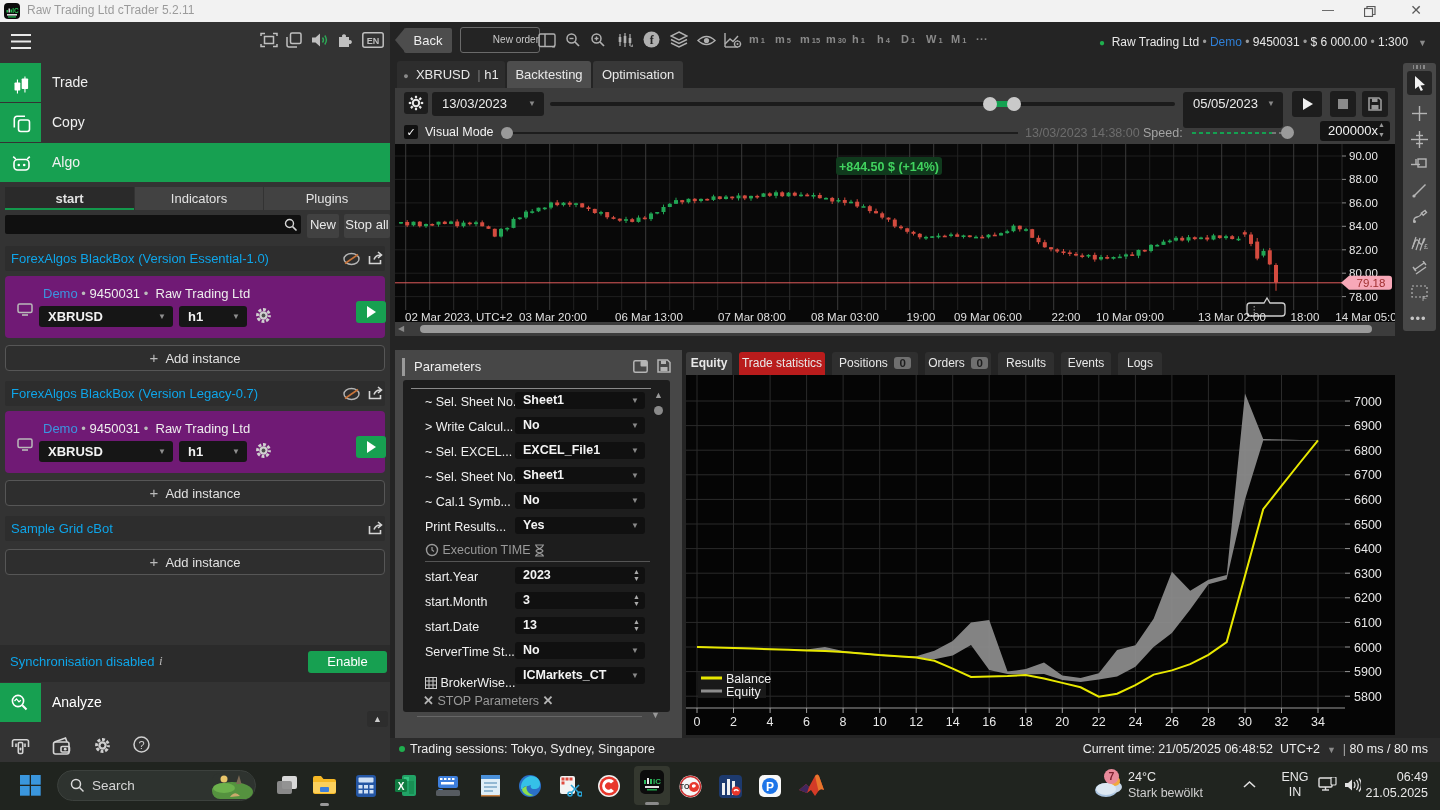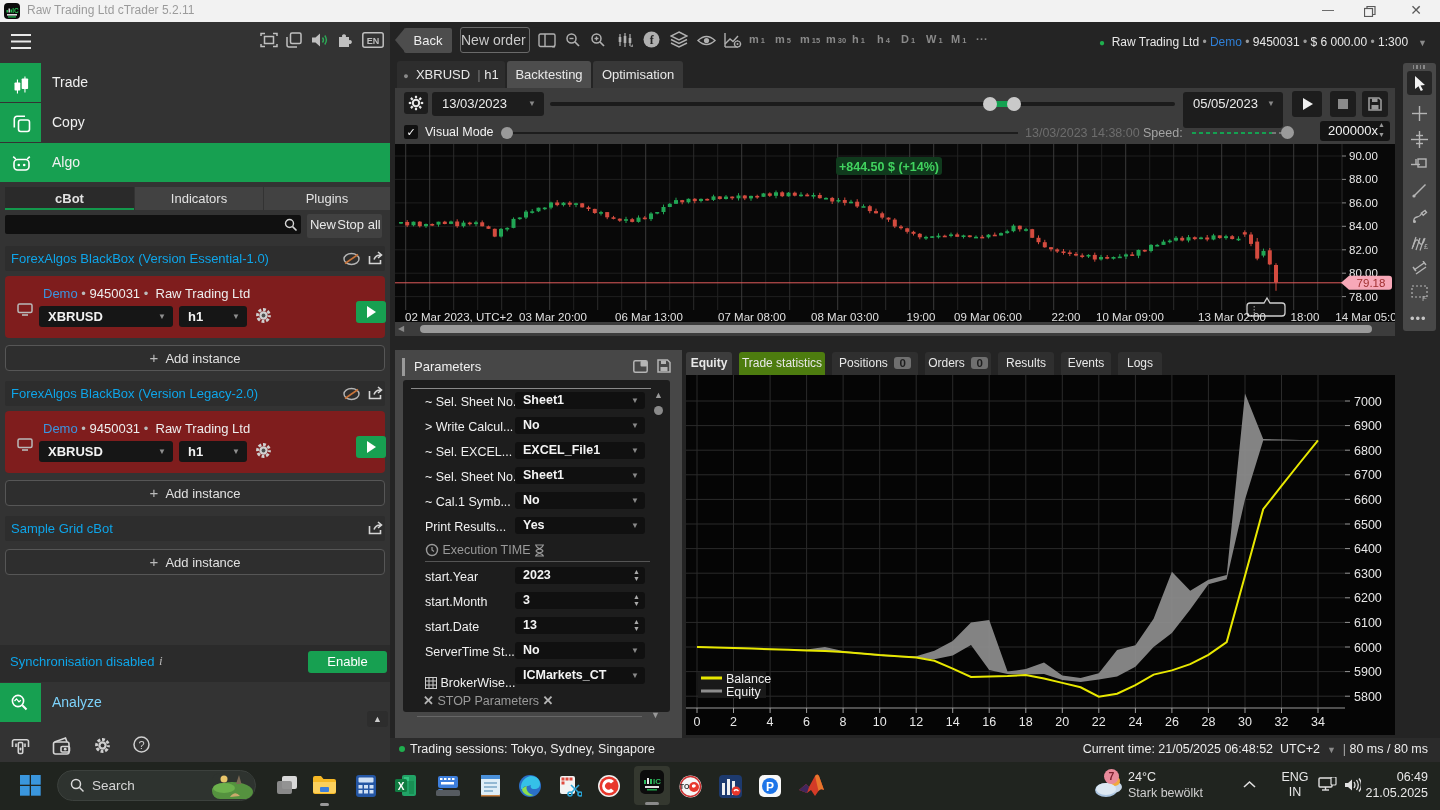--- a/index.html
+++ b/index.html
@@ -8,36 +8,36 @@
 #root{position:relative;width:1440px;height:810px;background:#242424;}
 
 #titlebar{left:0;top:0;width:1440px;height:22px;background:#f2f2f2;}
 #titlebar .ttext{left:27px;top:3px;font-size:12px;color:#9b9b9b;}
 .winbtn{top:0;width:44px;height:22px;color:#5a5a5a;font-size:12px;text-align:center;line-height:20px;}
 
 #toolbar{left:0;top:22px;width:1440px;height:38px;background:#242424;}
 #toolbarleft{left:0;top:0;width:390px;height:38px;background:#333333;}
 .backbtn{left:404px;top:6px;width:48px;height:25px;background:#4d4d4d;color:#eee;font-size:13px;text-align:center;line-height:25px;border-radius:2px;}
 .backpt{left:395px;top:6px;width:0;height:0;border-top:12.5px solid transparent;border-bottom:12.5px solid transparent;border-right:10px solid #4d4d4d;}
-.neworder{left:460px;top:5px;width:70px;height:26px;border:1px solid #6a6a6a;border-radius:3px;color:#c9c9c9;font-size:14px;text-align:left;line-height:24px;}
+.neworder{left:460px;top:5px;width:80px;height:26px;border:1px solid #6a6a6a;border-radius:3px;color:#c9c9c9;font-size:10px;text-align:right;line-height:24px;}
 .tf{color:#8a8a8a;font-size:11px;font-weight:bold;}
 .tfsub{font-size:7.5px;}
 #acct{top:13px;right:13px;font-size:12px;color:#e8e8e8;position:absolute;}
 #acct .blue{color:#2f7fd6;}
 
 #sidebar{left:0;top:60px;width:390px;height:702px;background:#333333;}
 .navrow{left:0;width:390px;height:39px;}
 .navicon{left:0;top:0;width:41px;height:39px;background:#17a051;}
 .navlabel{left:52px;top:11px;font-size:14px;color:#f0f0f0;}
 .sbtab{top:127px;height:23px;background:#424242;color:#e2e2e2;font-size:13px;text-align:center;line-height:23px;}
 .srch{left:5px;top:155px;width:296px;height:19px;background:#101010;border-radius:2px;}
 .sbtn{top:154px;height:24px;background:#414141;border-radius:2px;color:#e8e8e8;font-size:13px;text-align:center;line-height:21px;}
 .sechead{left:5px;width:380px;height:25px;background:#2d2d2d;color:#0ea5e9;font-size:13px;line-height:25px;border-radius:2px;}
 .sechead .shtxt{margin-left:6px;}
-.card{left:5px;width:380px;height:62px;background:#7f1d1d;border-radius:4px;}
+.card{left:5px;width:380px;height:62px;background:#701a75;border-radius:4px;}
 .cardtop{left:38px;top:7px;font-size:13px;color:#ededed;}
 .dd{background:#161616;border-radius:3px;color:#f2f2f2;font-size:13px;font-weight:bold;line-height:21px;}
 .dd .arr{position:absolute;right:7px;top:0;color:#8f8f8f;font-size:8px;line-height:21px;}
 .playbtn{top:25px;left:351px;width:30px;height:22px;background:#17a051;border-radius:3px;}
 .playbtn:after{content:"";position:absolute;left:11px;top:5px;border-left:9px solid #fff;border-top:6px solid transparent;border-bottom:6px solid transparent;}
 .addinst{left:5px;width:380px;height:26px;border:1px solid #565656;border-radius:4px;color:#e0e0e0;font-size:13px;text-align:center;line-height:24px;background:#2e2e2e;}
 
 #btpanel{left:395px;top:88px;width:1000px;height:56px;background:#3c3c3c;}
 #chartwrap{left:395px;top:144px;width:1000px;height:178px;background:#080808;}
 #chartscroll{left:395px;top:322px;width:1000px;height:14px;background:#3c3c3c;}
@@ -228,30 +228,30 @@
               <rect x="3" y="4.5" width="15" height="10.5" rx="3.5"></rect>
               <circle cx="7.8" cy="10" r="1.3" fill="#fff" stroke="none"></circle>
               <circle cx="13.2" cy="10" r="1.3" fill="#fff" stroke="none"></circle>
               <line x1="4.8" y1="4" x2="2.2" y2="1.6"></line>
               <line x1="16.2" y1="4" x2="18.8" y2="1.6"></line>
             </g>
           </svg>
     </div>
     <div class="abs navlabel">Algo</div>
   </div>
-  <div class="abs sbtab" style="left:5px;width:129px;background:#2a2a2a;font-weight:bold;border-bottom:2px solid #13984c;">cBot</div>
+  <div class="abs sbtab" style="left:5px;width:129px;background:#2a2a2a;font-weight:bold;border-bottom:2px solid #13984c;">start</div>
   <div class="abs sbtab" style="left:135px;width:128px;">Indicators</div>
   <div class="abs sbtab" style="left:264px;width:126px;">Plugins</div>
   <div class="abs srch"></div>
   <svg class="abs" style="left:284px;top:158px" width="14" height="14">
         <circle cx="5.5" cy="5.5" r="4" fill="none" stroke="#d5d5d5" stroke-width="1.4"></circle>
         <line x1="8.6" y1="8.6" x2="12.5" y2="12.5" stroke="#d5d5d5" stroke-width="1.6"></line>
       </svg>
   <div class="abs sbtn" style="left:307px;width:32px;">New</div>
-  <div class="abs sbtn" style="left:336px;width:46px;">Stop all</div>
+  <div class="abs sbtn" style="left:344px;width:46px;">Stop all</div>
   <div class="abs sechead nv" style="top:186px;"><span class="shtxt">ForexAlgos BlackBox (Version Essential-1.0)</span></div>
 <svg class="abs" style="left:343px;top:192px" width="17" height="14">
         <ellipse cx="8.5" cy="7" rx="7.5" ry="5.5" fill="none" stroke="#b5b5b5" stroke-width="1.4"></ellipse>
         <line x1="2" y1="11.5" x2="15" y2="2.5" stroke="#c8743a" stroke-width="1.6"></line>
       </svg>
 <svg class="abs" style="left:368px;top:191px" width="15" height="14">
         <path d="M1.5 5 V12.5 H12.5 V9" fill="none" stroke="#d5d5d5" stroke-width="1.6"></path>
         <path d="M6 8.5 Q8 3.5 13 4 M10 1 l3.5 3 -3.5 3" fill="none" stroke="#d5d5d5" stroke-width="1.6"></path>
       </svg>
 <div class="abs card" style="top:216px;">
@@ -263,21 +263,21 @@
 <div class="abs dd" style="left:34px;top:30px;width:134px;height:21px;"><span style="margin-left:9px;">XBRUSD</span><span class="arr">▼</span></div>
 <div class="abs dd" style="left:174px;top:30px;width:68px;height:21px;"><span style="margin-left:9px;">h1</span><span class="arr">▼</span></div>
 <svg class="abs" style="left:250px;top:31px" width="17" height="17">
           <circle cx="8.5" cy="8.5" r="6" fill="none" stroke="#d0d0d0" stroke-width="2.8" stroke-dasharray="2.95 1.76" stroke-dashoffset="1.2"></circle>
           <circle cx="8.5" cy="8.5" r="4.2" fill="#d0d0d0"></circle>
           <circle cx="8.5" cy="8.5" r="1.9" fill="#505050"></circle>
         </svg>
 <div class="abs playbtn"></div>
 </div>
 <div class="abs addinst" style="top:285px;"><span style="font-size:15px;color:#bbb;">+</span> &nbsp;Add instance</div>
-<div class="abs sechead nv" style="top:321px;"><span class="shtxt">ForexAlgos BlackBox (Version Legacy-2.0)</span></div>
+<div class="abs sechead nv" style="top:321px;"><span class="shtxt">ForexAlgos BlackBox (Version Legacy-0.7)</span></div>
 <svg class="abs" style="left:343px;top:327px" width="17" height="14">
         <ellipse cx="8.5" cy="7" rx="7.5" ry="5.5" fill="none" stroke="#b5b5b5" stroke-width="1.4"></ellipse>
         <line x1="2" y1="11.5" x2="15" y2="2.5" stroke="#c8743a" stroke-width="1.6"></line>
       </svg>
 <svg class="abs" style="left:368px;top:326px" width="15" height="14">
         <path d="M1.5 5 V12.5 H12.5 V9" fill="none" stroke="#d5d5d5" stroke-width="1.6"></path>
         <path d="M6 8.5 Q8 3.5 13 4 M10 1 l3.5 3 -3.5 3" fill="none" stroke="#d5d5d5" stroke-width="1.6"></path>
       </svg>
 <div class="abs card" style="top:351px;">
 <svg class="abs" style="left:12px;top:27px" width="16" height="13">
@@ -306,21 +306,21 @@
   <div class="abs" style="left:159px;top:593px;font-size:13px;color:#b5b5b5;font-style:italic;font-family:'Liberation Serif',serif;">i</div>
   <div class="abs" style="left:308px;top:591px;width:79px;height:22px;background:#17a051;border-radius:3px;color:#fff;font-size:13px;text-align:center;line-height:22px;">Enable</div>
   <div class="abs" style="left:0;top:622px;width:390px;height:40px;background:#333;">
     <div class="abs" style="left:0;top:1px;width:41px;height:39px;background:#17a051;">
       <svg class="abs" style="left:10px;top:10px" width="20" height="20">
             <circle cx="8" cy="8" r="5.6" fill="none" stroke="#fff" stroke-width="1.6"></circle>
             <path d="M4.5 8 l2-2.1 2.5 3 1.8-1.6" fill="none" stroke="#fff" stroke-width="1.3"></path>
             <line x1="12.3" y1="12.3" x2="16.5" y2="16.5" stroke="#fff" stroke-width="2"></line>
           </svg>
     </div>
-    <div class="abs" style="left:52px;top:12px;font-size:14px;color:#7dd3fc;">Analyze</div>
+    <div class="abs" style="left:52px;top:12px;font-size:14px;color:#ffffff;">Analyze</div>
   </div>
   <div class="abs" style="left:367px;top:651px;width:21px;height:16px;background:#2d2d2d;border-radius:3px;color:#ccc;text-align:center;font-size:9px;line-height:16px;">▲</div>
   <svg class="abs" style="left:11px;top:677px" width="19" height="19">
         <g fill="none" stroke="#d5d5d5" stroke-width="1.6">
           <path d="M1.5 10 V4.5 A1.8 1.8 0 0 1 3.3 2.7 H15.7 A1.8 1.8 0 0 1 17.5 4.5 V10"></path>
           <path d="M5 6.5 V10"></path>
           <path d="M14 6.5 V10"></path>
           <rect x="7.3" y="5.5" width="4.4" height="11" rx="1.2"></rect>
         </g>
         <rect x="8.6" y="10.5" width="1.8" height="3" rx="0.9" fill="#d5d5d5"></rect>
@@ -846,21 +846,21 @@
 <div class="abs" style="left:20px;top:313px;width:230px;color:#9a9a9a;font-size:12.5px;white-space:nowrap;"><span style="color:#b5b5b5;font-size:13px;font-weight:bold;">✕</span> STOP Parameters <span style="color:#b5b5b5;font-size:13px;font-weight:bold;">✕</span></div>
 <div class="abs" style="left:251px;top:10px;color:#9a9a9a;font-size:9px;">▲</div>
 <div class="abs" style="left:251px;top:26px;width:9px;height:9px;background:#8a8a8a;border-radius:50%;"></div>
   </div>
   <div class="abs" style="left:22px;top:366px;width:225px;height:1px;background:#666;"></div>
   <div class="abs" style="left:256px;top:360px;color:#999;font-size:9px;">▼</div>
 </div>
 
 <div class="abs" id="eqtabs">
       <div class="abs eqtab" style="left:0px;width:46px;background:#3c3c3c;font-weight:bold;">Equity</div>
-      <div class="abs eqtab" style="left:53px;width:86px;background:#4d7c0f;font-weight:normal;">Trade statistics</div>
+      <div class="abs eqtab" style="left:53px;width:86px;background:#b91c1c;font-weight:normal;">Trade statistics</div>
       <div class="abs eqtab" style="left:146px;width:86px;background:#2f2f2f;font-weight:normal;">Positions &nbsp;<span style="background:#6f6f6f;color:#1d1d1d;border-radius:3px;padding:0px 5px;font-size:11.5px;font-weight:bold;">0</span></div>
       <div class="abs eqtab" style="left:239px;width:66px;background:#2f2f2f;font-weight:normal;">Orders &nbsp;<span style="background:#6f6f6f;color:#1d1d1d;border-radius:3px;padding:0px 5px;font-size:11.5px;font-weight:bold;">0</span></div>
       <div class="abs eqtab" style="left:312px;width:56px;background:#2f2f2f;font-weight:normal;">Results</div>
       <div class="abs eqtab" style="left:375px;width:50px;background:#2f2f2f;font-weight:normal;">Events</div>
       <div class="abs eqtab" style="left:432px;width:44px;background:#2f2f2f;font-weight:normal;">Logs</div>
     </div>
 <div class="abs" id="eqchart">
 <svg class="abs" style="left:0;top:0" width="709" height="360" viewBox="0 0 709 360">
 <line x1="0" y1="321.2" x2="659" y2="321.2" stroke="#2b2b2b" stroke-width="1"></line>
 <line x1="0" y1="296.6" x2="659" y2="296.6" stroke="#2b2b2b" stroke-width="1"></line>

